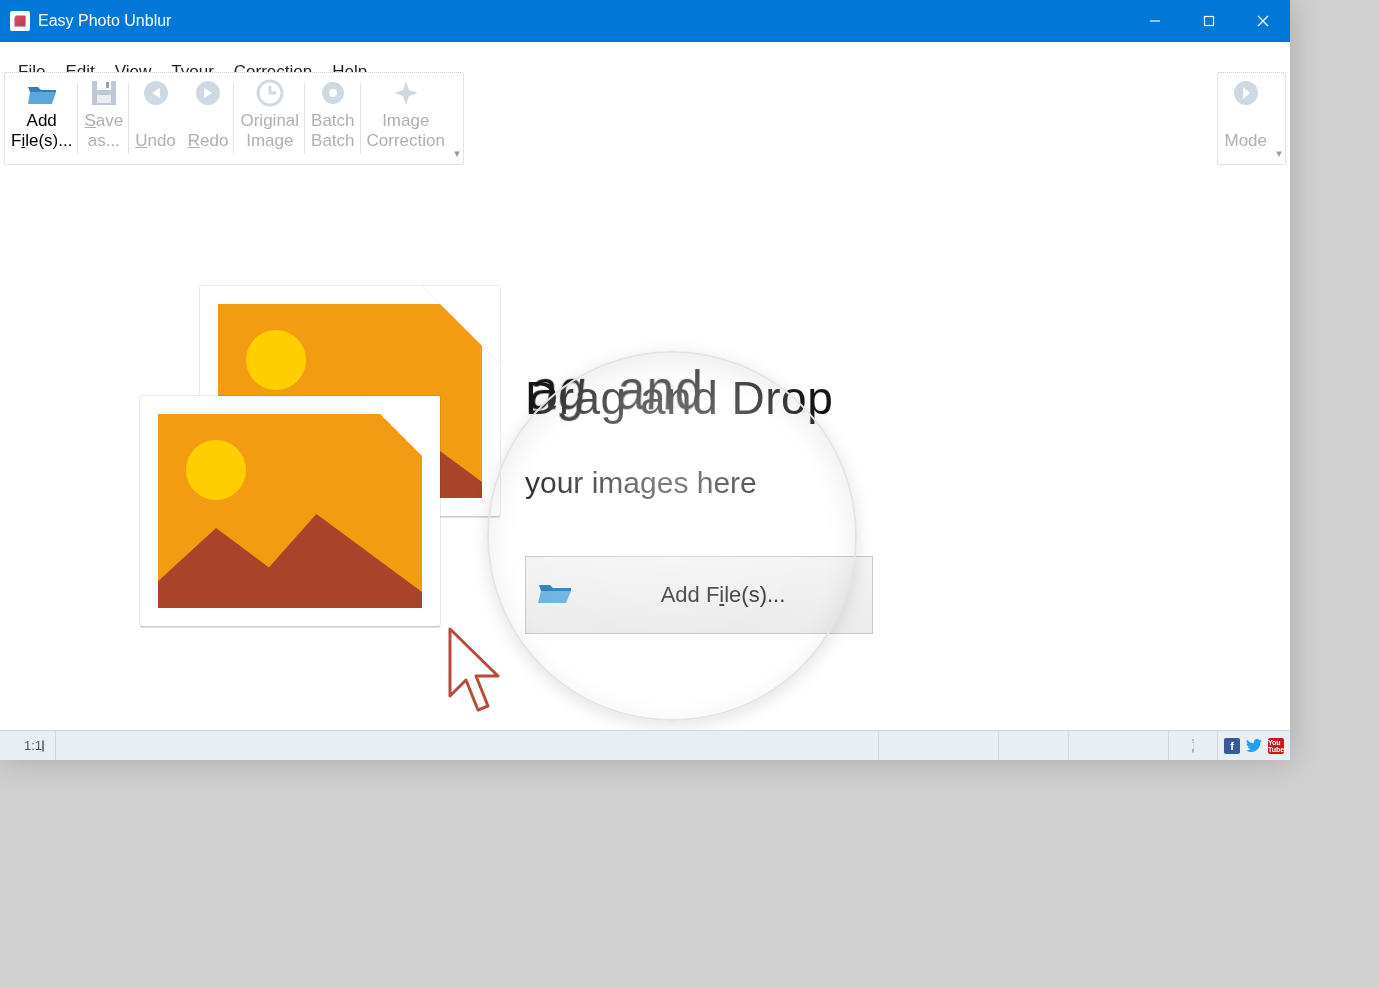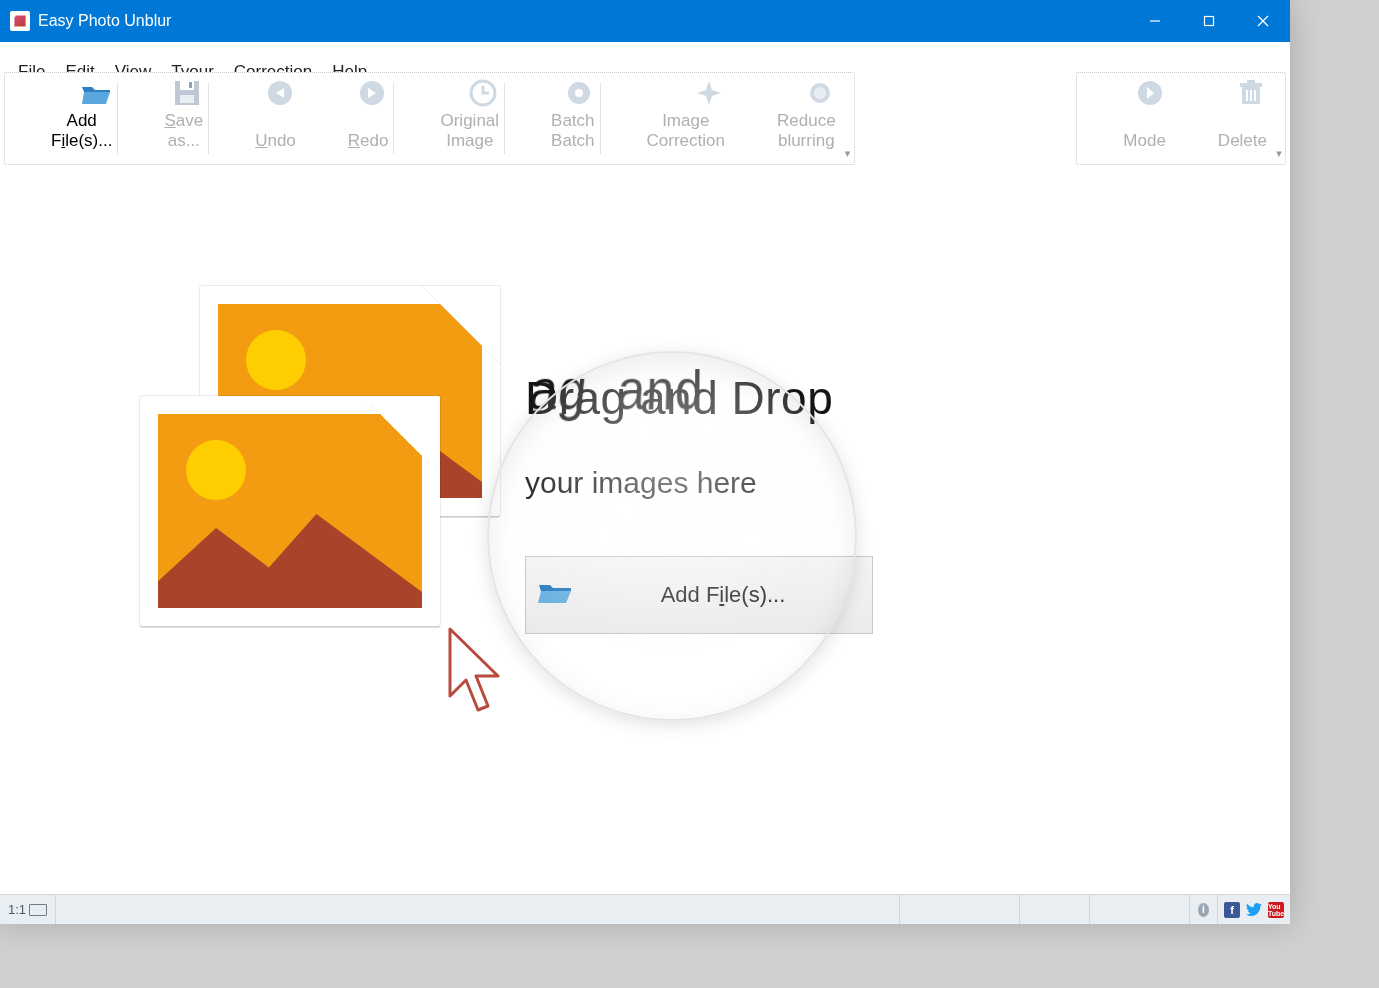--- a/index.html
+++ b/index.html
@@ -2,21 +2,21 @@
 <html><head>
 <meta charset="utf-8">
 <style>
   * { margin:0; padding:0; box-sizing:border-box; font-family:"Segoe UI",Arial,sans-serif; }
   html,body { width:1379px; height:988px; overflow:hidden; background:#fff; }
   
   .outer {
     width:1379px; height:988px; background:#d0d0d0; position:relative;
   }
   .window {
-    position:absolute; left:0; top:0; width:1290px; height:924px;
+    position:absolute; left:0; top:0; width:1290px; height:760px;
     background:#fef9c3; display:flex; flex-direction:column;
     box-shadow:0 0 30px rgba(0,0,0,.2);
   }
   
   .titlebar {
     height:42px; background:#0078d7; color:#fff; display:flex; align-items:center;
     font-size:16px;
   }
   .titlebar .app-icon {
     width:20px; height:20px; margin-left:10px; margin-right:8px;
@@ -37,23 +37,23 @@
   }
   .menuitem { padding:2px 10px; cursor:default;margin-top:29px; }
   
   .toolbar {
     height:94px; background:#fff; border-bottom:1px solid #fff; display:flex;
     align-items:stretch; padding:0 4px; position:relative;
   }
   .toolbar-group-left { display:flex; border:1px dotted #c9c9c9; border-radius:2px; }
   .toolbar-group-right{ display:flex; border:1px dotted #c9c9c9; border-radius:2px; margin-left:auto; }
   .tbtn {
-    display:flex; flex-direction:column; align-items:flex-end; justify-content:flex-start;
+    display:flex; flex-direction:column; align-items:center; justify-content:flex-start;
     padding:4px 6px 2px 6px; min-width:46px; position:relative;
-    font-size:17px; line-height:1.15;margin-left:40px;
+    font-size:17px; line-height:1.15;
   }
   .tbtn.sep::after{
     content:""; position:absolute; right:0; top:10px; bottom:10px; width:1px; background:#e2e2e2;
   }
   .tbtn .ic { width:32px; height:32px; margin-bottom:2px; display:flex; align-items:center; justify-content:center;}
   .tbtn .lbl{ text-align:center; white-space:pre; }
   .tbtn.enabled .lbl{ color:#000; }
   .tbtn.enabled .lbl .ul{ text-decoration:underline; }
   .tbtn.disabled .lbl{ color:#b3aeaf; }
   .tbtn.disabled .lbl .ul{ text-decoration:underline; }
@@ -119,21 +119,21 @@
     position:absolute; left:530px; top:195px; font-size:50px; color:#161616;
     transform:perspective(400px) rotateX(18deg) skewX(-4deg) scaleY(1.18);
     letter-spacing:1px;
   }
   
   .statusbar{
     height:30px; background:#e9eef2; border-top:1px solid #cfd6dc;
     display:flex; align-items:stretch; font-size:13px; color:#4a5a66;
   }
   .statusbar .cell{
-    border-right:1px solid #cfd6dc; display:flex; align-items:center; padding:0 8px;
+    border-right:1px solid #cfd6dc; display:flex; align-items:center; padding:0 24px;
   }
   .statusbar .cell.small{ width:56px; justify-content:space-between;}
   .statusbar .spacer{ flex:1; border-right:1px solid #cfd6dc;}
   .statusbar .w120{ width:120px;} .statusbar .w70{width:70px;} .statusbar .w100{width:100px;}
   .statusbar .social{ display:flex; align-items:center; gap:6px; padding:0 6px;}
   .social span{ width:16px; height:16px; display:inline-flex; align-items:center; justify-content:center; border-radius:2px; font-size:11px; font-weight:bold;}
   .fitrect{ width:18px; height:12px; border:1.5px solid #6d7e8a; border-radius:1px; display:inline-block;}
   
   .ic svg{ display:block; }
 </style>
@@ -241,55 +241,33 @@
 
       <div class="tbtn disabled">
         <div class="ic">
           <svg width="30" height="30" viewBox="0 0 30 30">
                 <path fill="#cfd9e3" d="M15 3l3 9 9 3-9 3-3 9-3-9-9-3 9-3z"></path>
               </svg>
         </div>
         <div class="lbl"><span>Image</span><br><span>Correction</span></div>
       </div>
 
-      <div class="tbtn disabled">
-        <div class="ic">
-          <svg width="30" height="30" viewBox="0 0 30 30">
-                <circle cx="15" cy="15" r="10" fill="#cfd9e3"></circle>
-                <circle cx="15" cy="15" r="6" fill="#e9eef2"></circle>
-              </svg>
-        </div>
-        <div class="lbl"><span>Reduce</span><br><span>blurring</span></div>
-      </div>
 
       <div class="overflow-arrow">▾</div>
     </div>
 
     <div class="toolbar-group-right">
       <div class="tbtn disabled">
         <div class="ic">
           <svg width="30" height="30" viewBox="0 0 30 30">
                 <circle cx="15" cy="15" r="12" fill="#cfd9e3"></circle>
                 <path d="M12 9l7 6-7 6z" fill="#fff"></path>
               </svg>
         </div>
         <div class="lbl"><br><span>Mode</span></div>
-      </div>
-      <div class="tbtn disabled">
-        <div class="ic">
-          <svg width="26" height="30" viewBox="0 0 26 30">
-                <rect x="4" y="8" width="18" height="18" fill="#cfd9e3"></rect>
-                <rect x="2" y="5" width="22" height="4" fill="#cfd9e3"></rect>
-                <rect x="9" y="2" width="8" height="4" fill="#cfd9e3"></rect>
-                <line x1="9" y1="12" x2="9" y2="23" stroke="#fff" stroke-width="2"></line>
-                <line x1="13" y1="12" x2="13" y2="23" stroke="#fff" stroke-width="2"></line>
-                <line x1="17" y1="12" x2="17" y2="23" stroke="#fff" stroke-width="2"></line>
-              </svg>
-        </div>
-        <div class="lbl"><br><span>Delete</span></div>
       </div>
       <div class="overflow-arrow">▾</div>
     </div>
   </div>
 
   <div class="canvas">
     <div class="drop-illustration">
       <div class="photo-card back">
         <div class="photo-inner">
               <div class="sunmtn">

